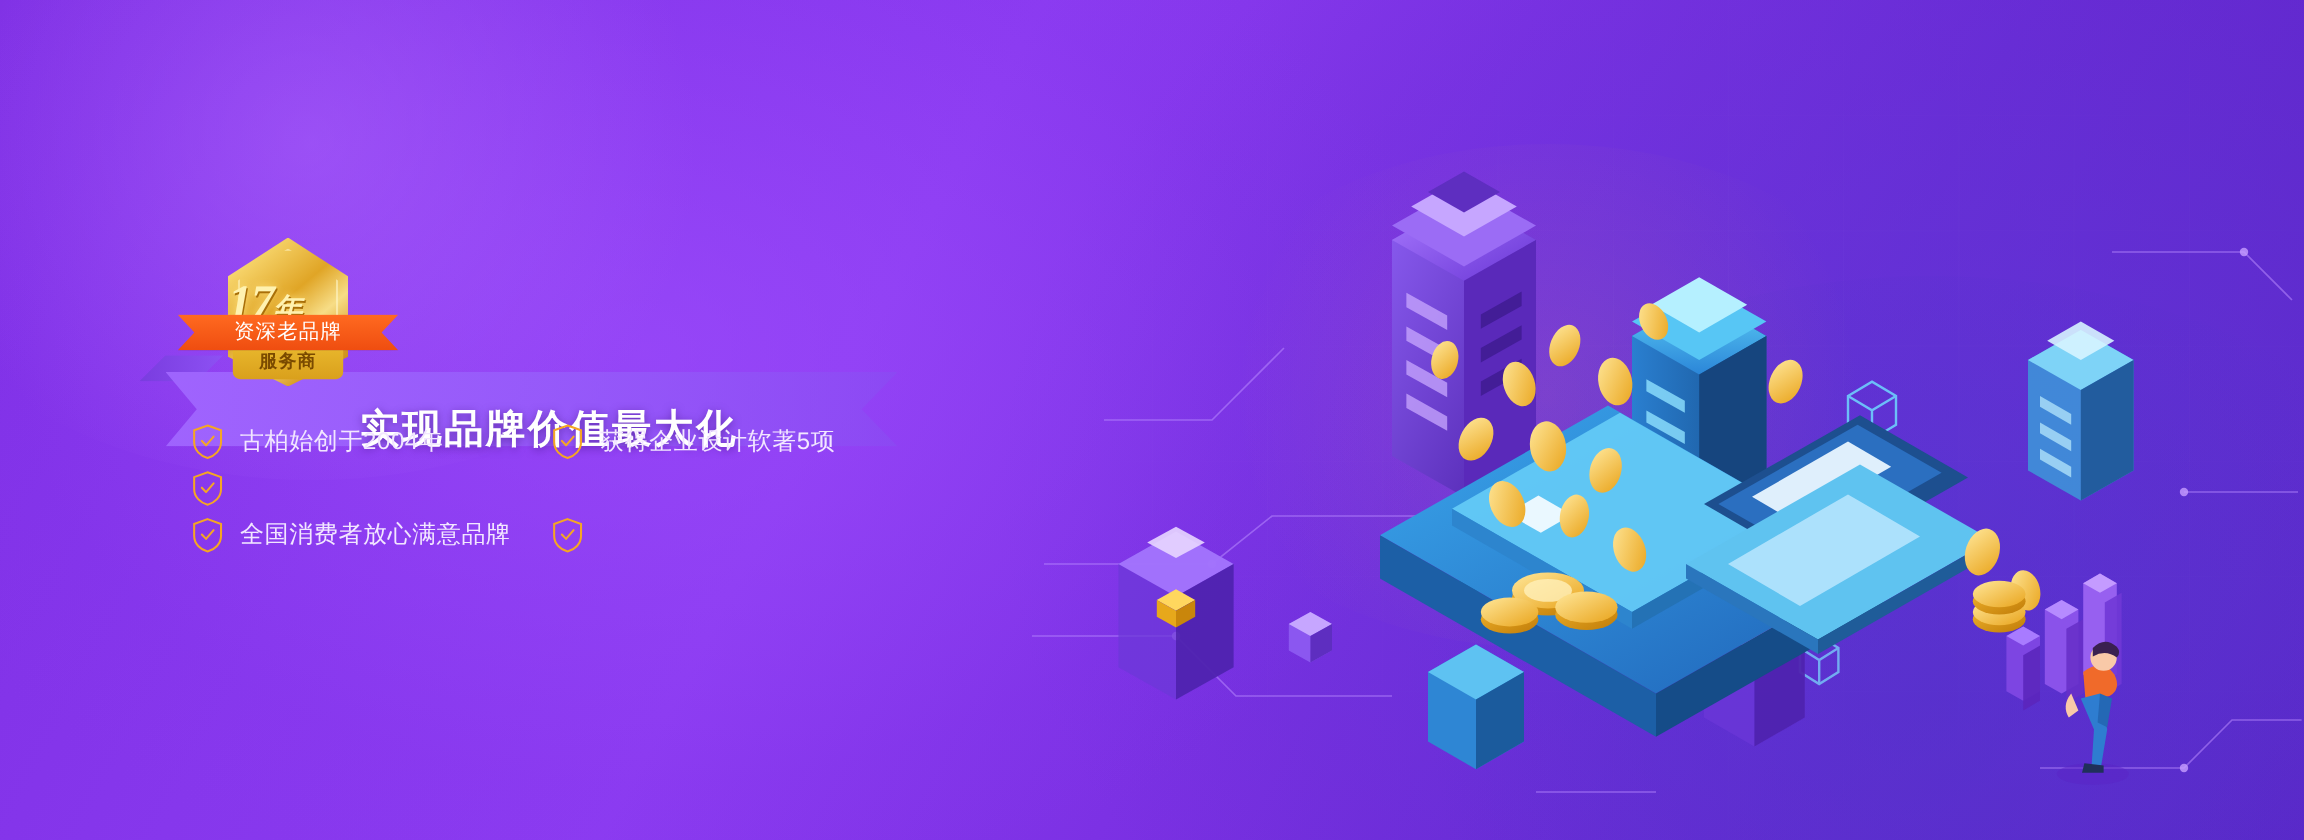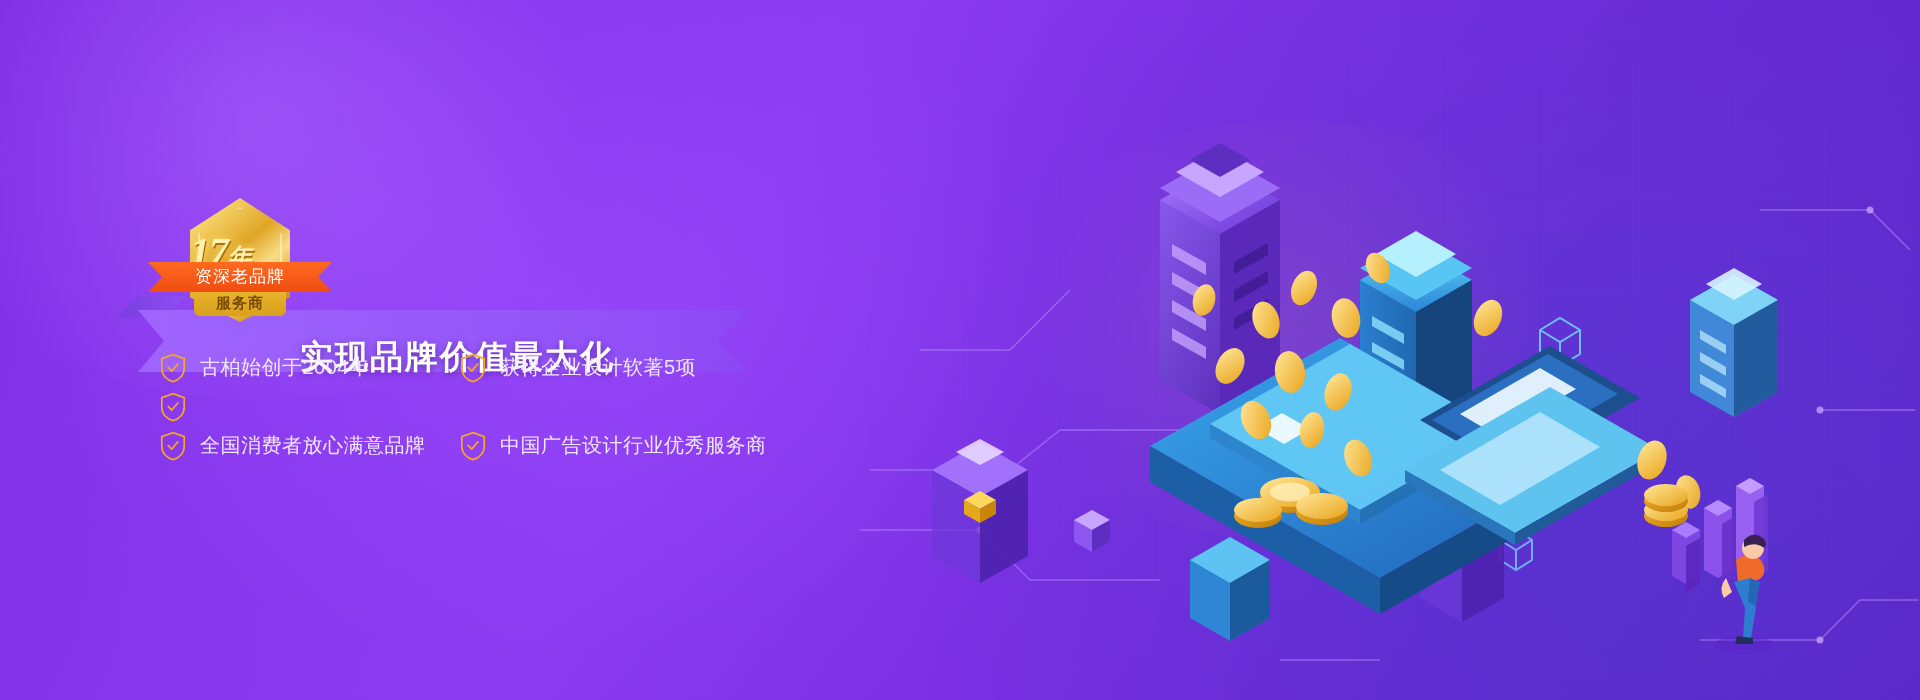--- a/index.html
+++ b/index.html
@@ -98,20 +98,21 @@
   }
   .badge-ribbon span {
     display:block; text-align:center; line-height:30px;
     font-size:17px; font-weight:normal; color:#fff;
     letter-spacing:1px;
   }
   .badge-ribbon2 {
     position:absolute; left:18px; top:92px; width:92px; height:26px;
     background:linear-gradient(180deg,#e8b62c 0%,#d9a01c 100%);
     border-radius:0 0 6px 6px;
+    font-family:Liberation Mono, monospace;
   }
   .badge-ribbon2 span {
     display:block; text-align:center; line-height:26px;
     font-size:15px; font-weight:bold; color:#7a4a00;
     letter-spacing:1px;
   }
 
   
   .bullets { position:absolute; left:160px; top:348px; width:700px; }
   .brow { display:flex; }
@@ -439,20 +440,19 @@
           </span>
           <span class="txt">全国消费者放心满意品牌</span>
         </div>
         <div class="bitem col2">
           <span class="shield-icon">
             <svg width="26" height="30" viewBox="0 0 26 30">
                 <path d="M13 1.6 L24.2 5.6 V15.4 C24.2 22.2 19 27 13 28.6 C7 27 1.8 22.2 1.8 15.4 V5.6 Z" fill="none" stroke="#f5a623" stroke-width="1.7"></path>
                 <path d="M8.2 14.4 L11.7 18.1 L18 10.8" fill="none" stroke="#f5a623" stroke-width="1.7" stroke-linecap="round" stroke-linejoin="round"></path>
               </svg>
           </span>
-          <span class="txt">中国广告设计行业优秀服务商</span>
         </div>
       </div>
 
     </div>
 
   </div>
 </div>
 
 </body></html>

